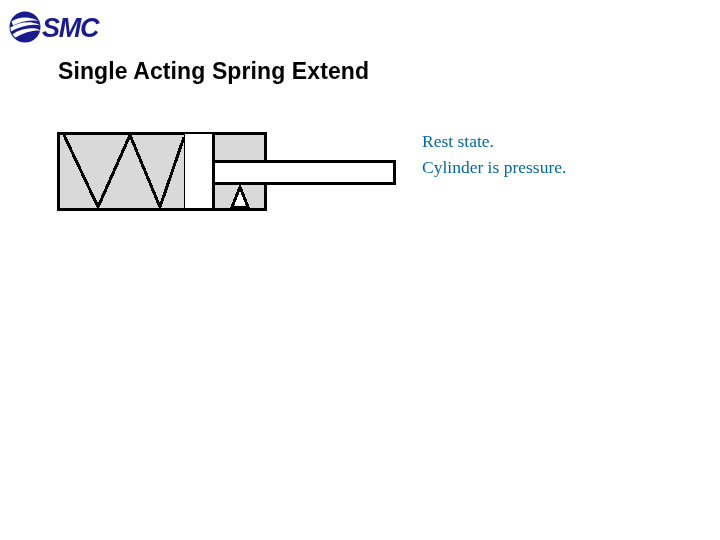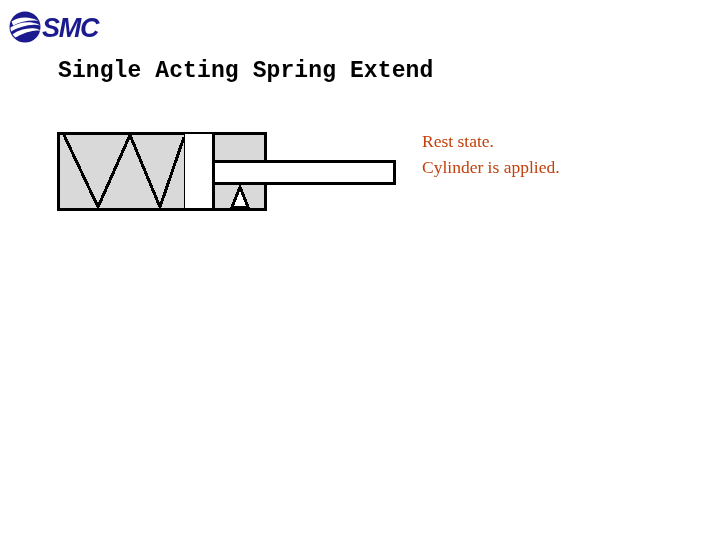--- a/index.html
+++ b/index.html
@@ -27,39 +27,39 @@
   
   #slide-title {
     position: absolute;
     left: 58px;
     top: 58px;
     font-size: 23px;
     font-weight: bold;
     color: #000000;
     letter-spacing: 0.1px;
     white-space: nowrap;
-    font-family: Liberation Mono, monospace;
+    font-family: Liberation Sans, sans-serif;
   }
 
   
   #cylinder-diagram {
     position: absolute;
     left: 50px;
     top: 125px;
     width: 360px;
     height: 95px;
   }
 
   
   #caption-block {
     position: absolute;
     left: 422px;
     top: 128px;
     width: 270px;
-    color: #c2410c;
+    color: #0369a1;
     font-size: 17.5px;
     line-height: 26px;
     font-family: "Liberation Serif", "DejaVu Serif", serif;
   }
   .caption-line {
     white-space: nowrap;
   }
 </style>
 </head>
 <body>
@@ -102,14 +102,14 @@
 
     <line x1="215" y1="8" x2="215" y2="36" stroke="#000000" stroke-width="3"></line>
     <line x1="215" y1="58" x2="215" y2="84" stroke="#000000" stroke-width="3"></line>
 
     <polygon points="182,82 190,62 198,82" fill="#ffffff" stroke="#000000" stroke-width="3" stroke-linejoin="miter"></polygon>
   </svg>
 </div>
 
 <div id="caption-block">
   <div class="caption-line">Rest state.</div>
-  <div class="caption-line">Cylinder is applied.</div>
+  <div class="caption-line">Cylinder is pressure.</div>
 </div>
 
 </body></html>

